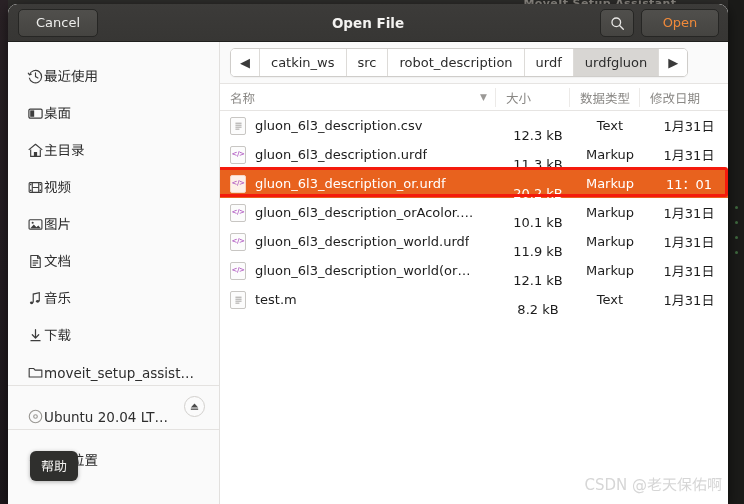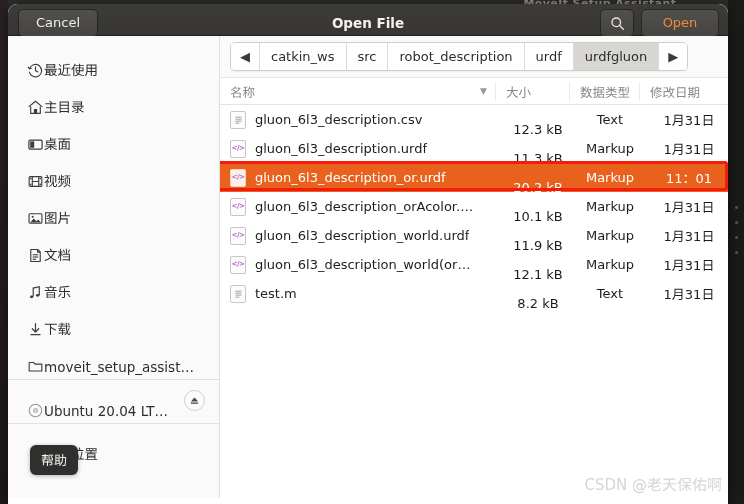--- a/index.html
+++ b/index.html
@@ -54,21 +54,21 @@
     width: 720px; height: 500px;
     background: #ffffff;
     border-radius: 9px 9px 0 0;
     overflow: hidden;
     box-shadow: 0 3px 14px rgba(0,0,0,.55);
   }
 
   
   #headerbar {
     position: relative;
-    height: 32px;
+    height: 38px;
     background: linear-gradient(180deg,#3c3b39 0%,#373634 100%);
     border-bottom: 1px solid #1f1f1d;
     border-radius: 9px 9px 0 0;
   }
   #dialog-title {
     position: absolute;
     left: 0; right: 0; top: 0;
     line-height: 38px;
     text-align: center;
     color: #f4f3f1;
@@ -344,37 +344,37 @@
               <path d="M2.6 7.2A6.6 6.6 0 1 1 2.4 10.3"></path>
               <polyline points="1.1,5.0 2.6,7.3 5.0,6.3" stroke-linejoin="round"></polyline>
               <polyline points="9,5.2 9,9.1 11.6,10.5" stroke-linecap="round"></polyline>
             </svg>
           </span>
           <span class="side-label">最近使用</span>
         </div>
 
         <div class="side-item">
           <span class="side-icon">
+            <svg width="17" height="17" viewBox="0 0 18 18" fill="none" stroke="#3d3d3d" stroke-width="1.3">
+              <rect x="2" y="4.3" width="14" height="9.6" rx="1.4"></rect>
+              <rect x="3.4" y="5.7" width="4.2" height="6.8" fill="#3d3d3d" stroke="none"></rect>
+            </svg>
+          </span>
+          <span class="side-label">桌面</span>
+        </div>
+
+        <div class="side-item">
+          <span class="side-icon">
             <svg width="17" height="17" viewBox="0 0 18 18" fill="none" stroke="#3d3d3d" stroke-width="1.2">
               <path d="M1.8 8.4 L9 2.4 L16.2 8.4" stroke-linejoin="round"></path>
               <path d="M3.9 8.0 V15.2 H14.1 V8.0"></path>
               <rect x="7.3" y="10.6" width="3.4" height="4.6" fill="#3d3d3d" stroke="none"></rect>
             </svg>
           </span>
           <span class="side-label">主目录</span>
-        </div>
-
-        <div class="side-item">
-          <span class="side-icon">
-            <svg width="17" height="17" viewBox="0 0 18 18" fill="none" stroke="#3d3d3d" stroke-width="1.3">
-              <rect x="2" y="4.3" width="14" height="9.6" rx="1.4"></rect>
-              <rect x="3.4" y="5.7" width="4.2" height="6.8" fill="#3d3d3d" stroke="none"></rect>
-            </svg>
-          </span>
-          <span class="side-label">桌面</span>
         </div>
 
         <div class="side-item">
           <span class="side-icon">
             <svg width="17" height="17" viewBox="0 0 18 18" fill="none" stroke="#3d3d3d" stroke-width="1.2">
               <rect x="2.3" y="3.8" width="13.4" height="10.4" rx="1"></rect>
               <line x1="5.6" y1="3.8" x2="5.6" y2="14.2"></line>
               <line x1="12.4" y1="3.8" x2="12.4" y2="14.2"></line>
               <line x1="5.6" y1="9" x2="12.4" y2="9"></line>
               <rect x="3.2" y="5.1" width="1.5" height="1.5" fill="#3d3d3d" stroke="none"></rect>

